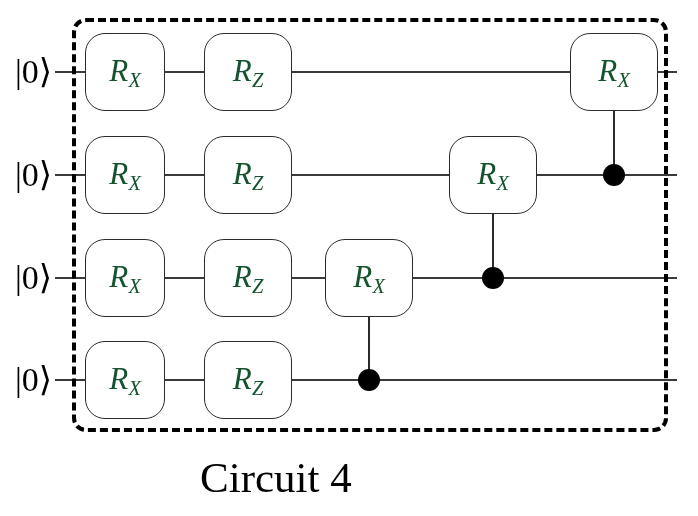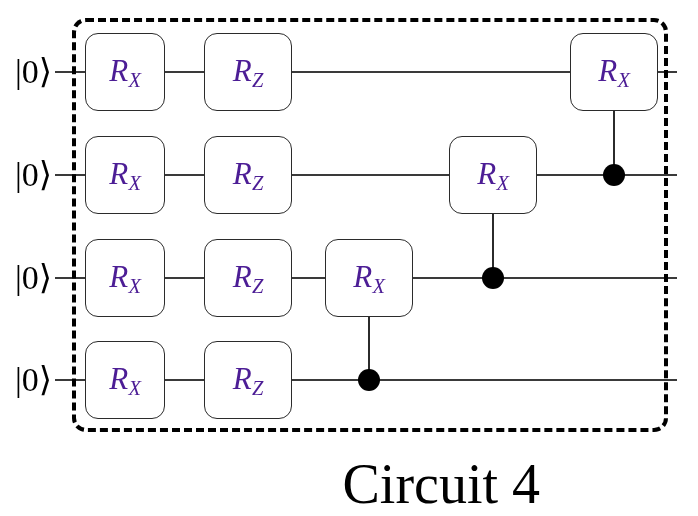--- a/index.html
+++ b/index.html
@@ -42,26 +42,26 @@
     border-radius: 14px;
     box-sizing: border-box;
     background: transparent;
   }
 
   
   .gate {
     position: absolute;
     box-sizing: border-box;
     border: 1.6px solid #2b2b2b;
-    border-radius: 13px;
+    border-radius: 20px;
     background: #ffffff;
     display: flex;
     align-items: center;
     justify-content: center;
-    color: #4c1d95;
+    color: #14532d;
   }
   .gate-label {
     font-family: "Liberation Serif", "DejaVu Serif", serif;
     font-style: italic;
     font-size: 31px;
     line-height: 1;
     letter-spacing: 0;
     white-space: nowrap;
     display: inline-block;
     transform: translateY(-2px);
@@ -84,25 +84,25 @@
   .ctrl-dot {
     position: absolute;
     border-radius: 50%;
     background: #000000;
   }
 
   
   .caption {
     position: absolute;
     font-family: "Liberation Serif", "DejaVu Serif", serif;
-    font-size: 56px;
+    font-size: 43px;
     color: #000000;
     line-height: 1;
     white-space: nowrap;
-    text-align: right;
+    text-align: left;
   }
 </style>
 </head>
 <body>
 
 <div id="canvas">
 
   <div id="wires-layer">
       <div class="wire" style="left: 55px; top: 71px; width: 622px; background: rgb(58, 58, 58);"></div>
       <div class="wire" style="left: 55px; top: 174px; width: 622px; background: rgb(58, 58, 58);"></div>

